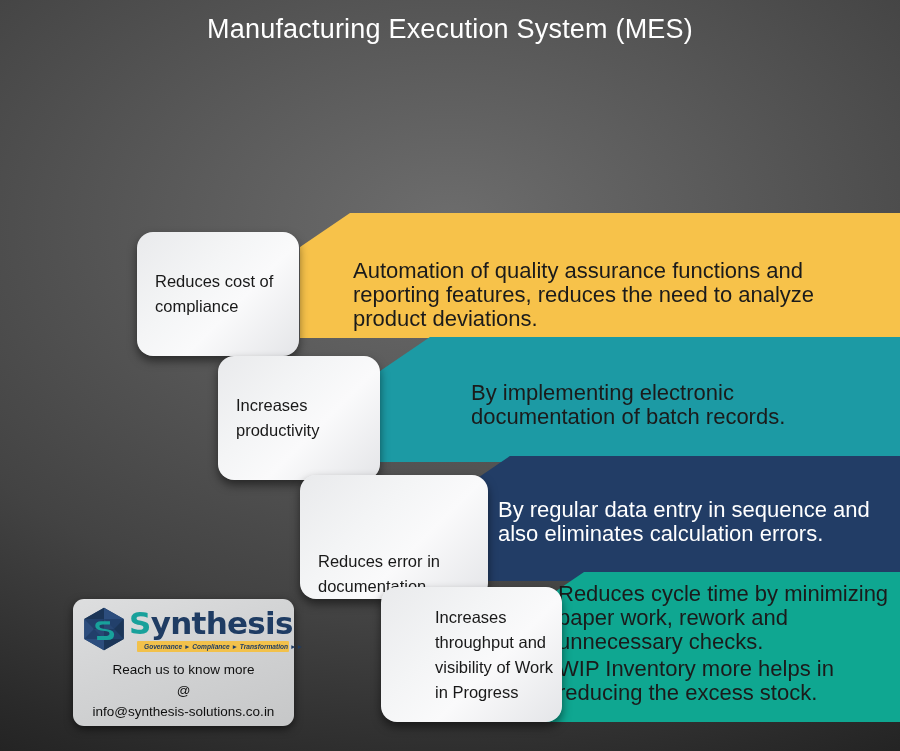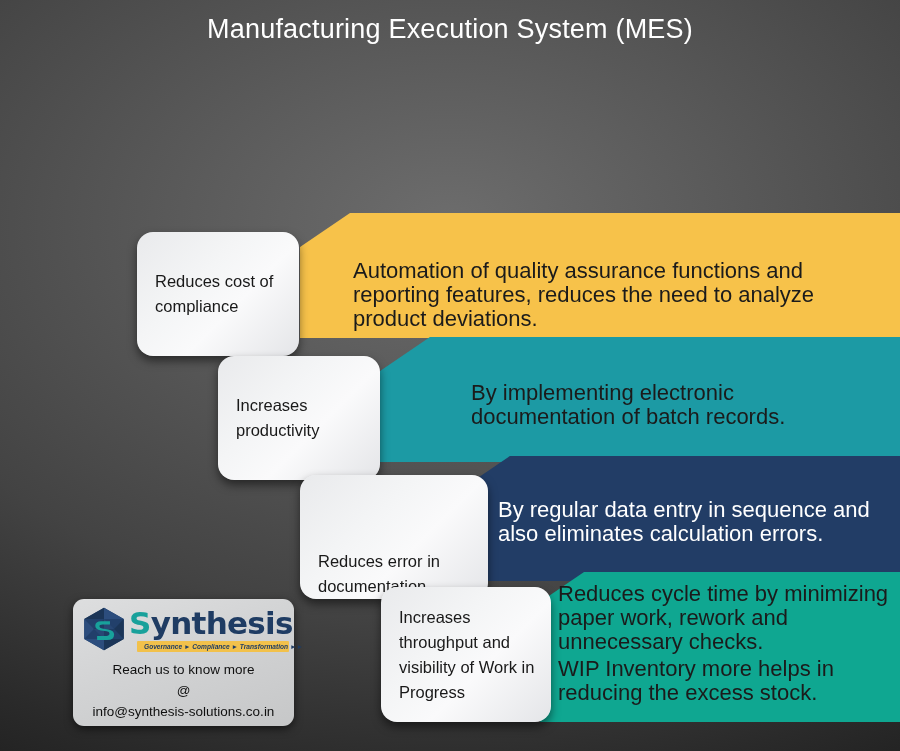--- a/index.html
+++ b/index.html
@@ -186,21 +186,21 @@
     </div>
   </div>
 
   <div class="row" style="top:572px;">
     <div class="band" style="left:540px; width:360px; height:150px; background:#0FA791;
                 clip-path: polygon(44px 0, 360px 0, 360px 150px, 0 150px, 0 30px);
                 border-radius:0;">
     </div>
     <div class="band-text" style="left:558px; top:10px; width:340px;">Reduces cycle time by minimizing paper work, rework and unnecessary checks.</div>
     <div class="band-text" style="left:558px; top:85px; width:340px;">WIP Inventory more helps in reducing the excess stock.</div>
-    <div class="label-card" style="left:381px; top:15px; width:170px; height:135px;">
+    <div class="label-card" style="left:381px; top:15px; width:145px; height:135px;padding-left:36px;">
       <span>Increases throughput and visibility of Work in Progress</span>
     </div>
   </div>
 
   <div id="logo-box">
 
     <div id="logo-row">
 
       <svg id="logo-mark" viewBox="0 0 100 100">
         <g>

